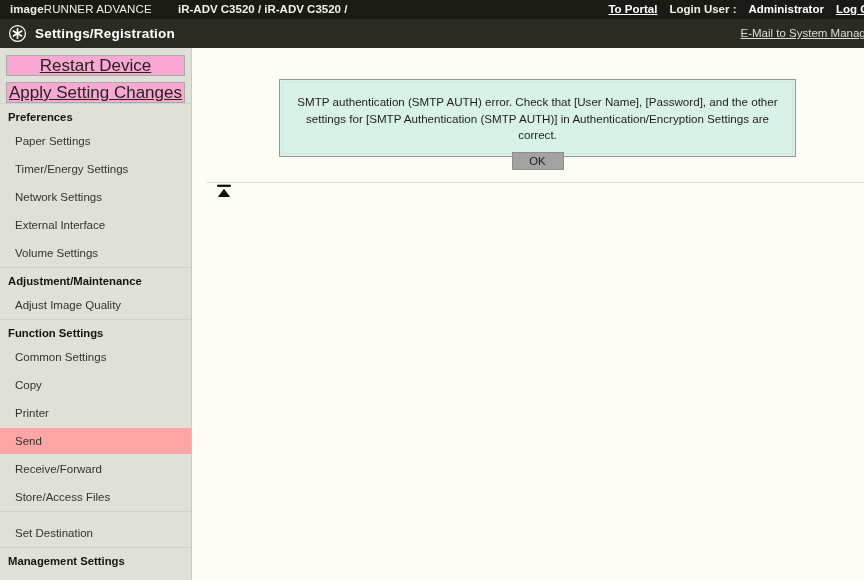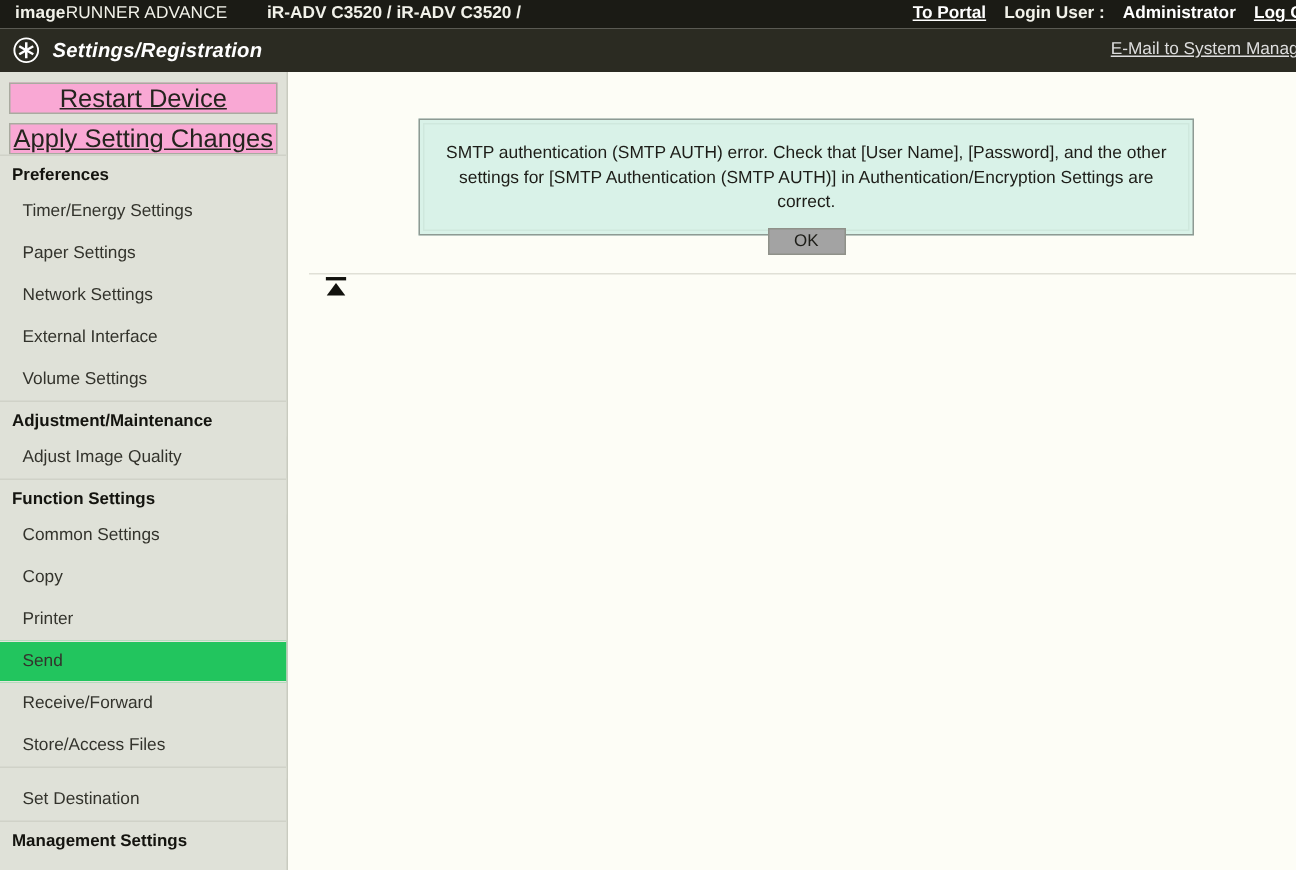--- a/index.html
+++ b/index.html
@@ -47,21 +47,21 @@
 
   
   .subbar {
     position: absolute; left: 0; top: 19px;
     width: 864px; height: 29px;
     background: #2b2b22;
     color: #ffffff;
   }
   .subbar .title-wrap {
     position: absolute; left: 8px; top: 5px;
-    display: flex; align-items: center; gap: 8px; font-style: italic;
+    display: flex; align-items: center; gap: 8px;
   }
   .gear-icon {
     width: 19px; height: 19px;
     display: block;
   }
   .subbar .title {
     font-size: 13.5px; font-weight: bold;
     letter-spacing: 0.2px;
   }
   .subbar .mail-link {
@@ -107,21 +107,21 @@
 
   .nav-item {
     font-size: 11.5px;
     color: #33332c;
     height: 28px; line-height: 28px;
     padding-left: 15px;
     white-space: nowrap;
     cursor: pointer;
   }
   .nav-item.selected {
-    background: #22c55e;
+    background: #fca5a5;
     border-top: 1px solid #e4e5dd;
     border-bottom: 1px solid #e4e5dd;
     height: 28px; line-height: 26px;
   }
 
   
   .main {
     position: absolute; left: 193px; top: 48px;
     width: 671px; height: 532px;
     background: #fdfdf6;
@@ -205,22 +205,22 @@
       <span class="title">Settings/Registration</span>
     </div>
     <span class="mail-link">E-Mail to System Manager</span>
   </div>
 
   <div class="sidebar">
     <div class="side-btn first">Restart Device</div>
     <div class="side-btn">Apply Setting Changes</div>
 
     <div class="sec-head">Preferences</div>
+    <div class="nav-item">Paper Settings</div>
     <div class="nav-item">Timer/Energy Settings</div>
-    <div class="nav-item">Paper Settings</div>
     <div class="nav-item">Network Settings</div>
     <div class="nav-item">External Interface</div>
     <div class="nav-item">Volume Settings</div>
 
     <div class="sec-head">Adjustment/Maintenance</div>
     <div class="nav-item">Adjust Image Quality</div>
 
     <div class="sec-head">Function Settings</div>
     <div class="nav-item">Common Settings</div>
     <div class="nav-item">Copy</div>

